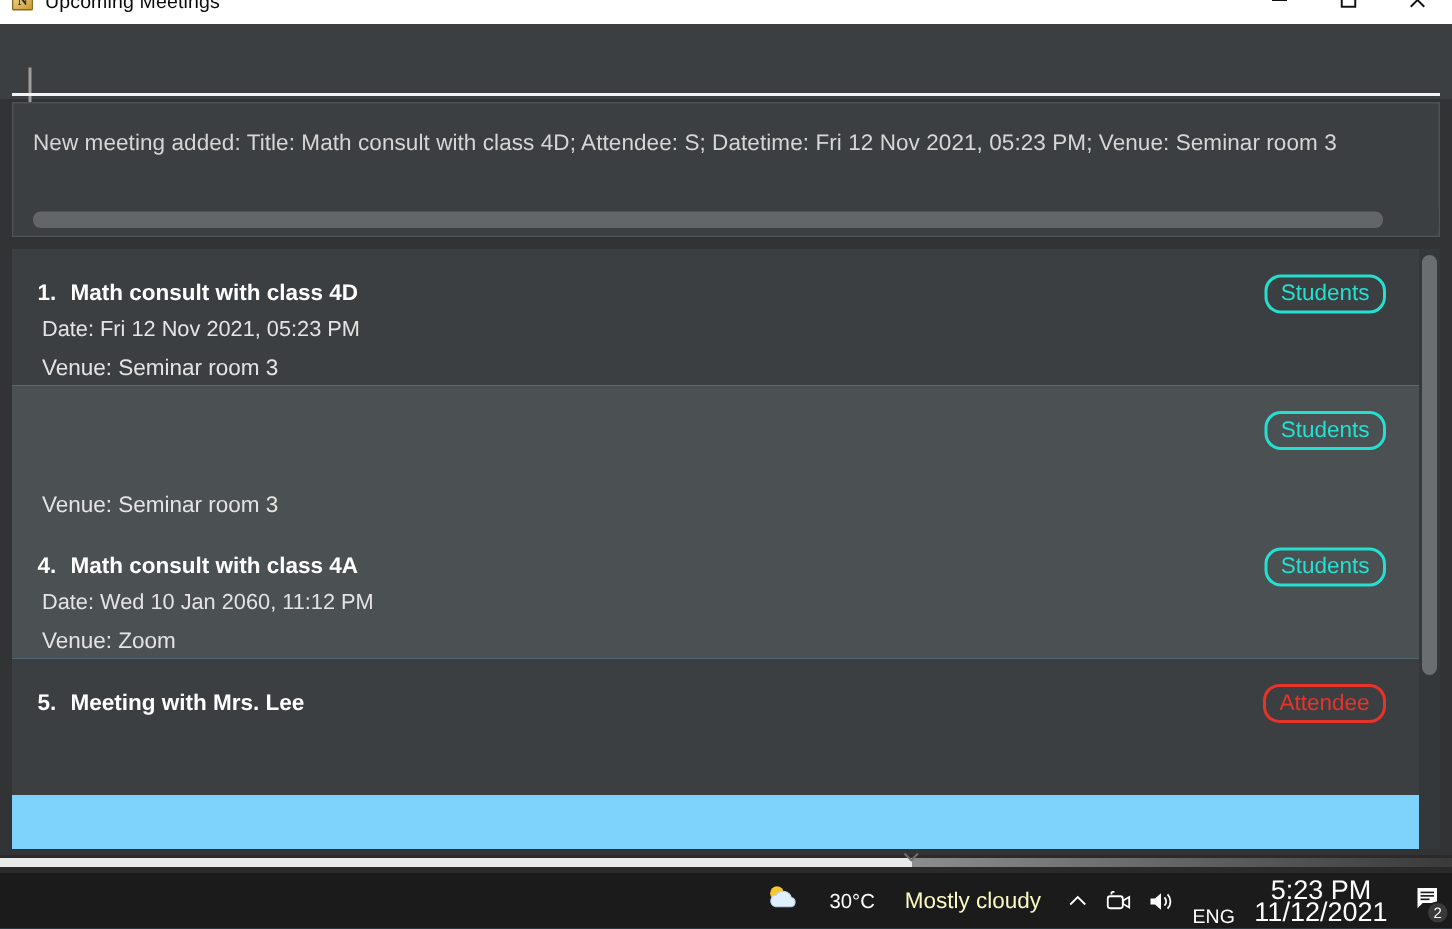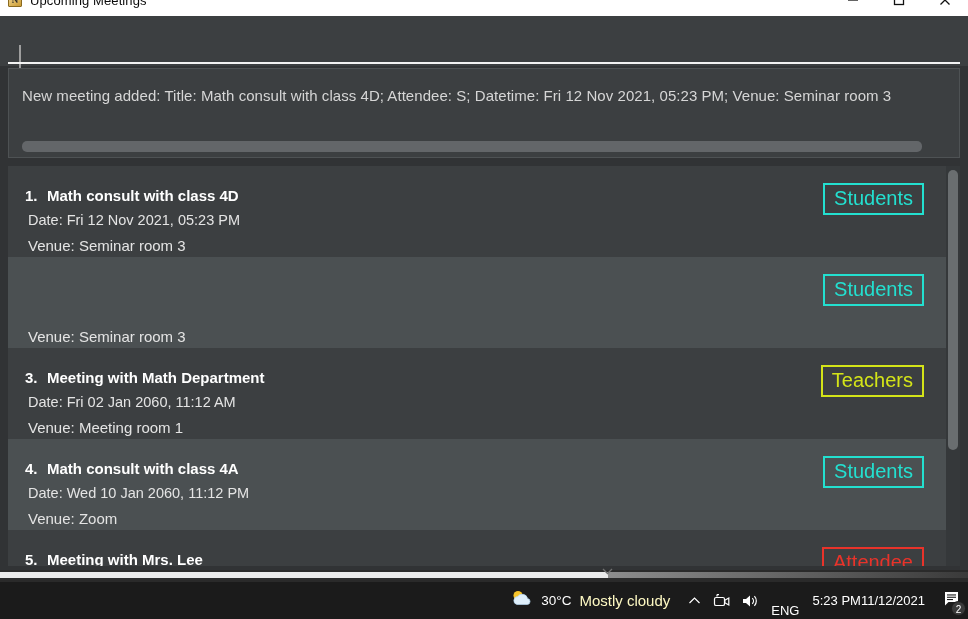--- a/index.html
+++ b/index.html
@@ -210,22 +210,22 @@
     font-size: 15px;
     color: #e4e4e4;
     white-space: nowrap;
   }
   .row-badge {
     position: absolute;
     right: 22px;
     top: 17px;
     padding: 2px 9px 3px 9px;
     border: 2px solid currentColor;
-    border-radius: 0;
-    font-size: 20px;
+    border-radius: 11px;
+    font-size: 15px;
     font-weight: normal;
     white-space: nowrap;
     background: transparent;
   }
 
   
   .v-scroll-track {
     position: absolute;
     right: 0;
     top: 0;
@@ -294,34 +294,34 @@
     position: absolute;
     right: 0;
     top: 0;
     height: 37px;
     display: flex;
     align-items: center;
   }
   .weather {
     display: flex;
     align-items: center;
-    gap: 8px;
+    gap: 20px;
     padding: 0 10px 0 6px;
   }
   .weather-temp { font-size: 13.5px; color: #fff; }
   .weather-desc { font-size: 15px; color: #fef9c3; }
   .clock {
     display: flex;
-    flex-direction: row;
+    flex-direction: column;
     align-items: center;
     justify-content: center;
     line-height: 15px;
     padding: 0 9px 0 6px;
     color: #fff;
-    font-size: 13px;
+    font-size: 18px;
   }
   .notif {
     position: relative;
     width: 34px;
     height: 37px;
     display: flex;
     align-items: center;
     justify-content: center;
   }
   .notif-badge {
@@ -395,26 +395,20 @@
           <div class="meeting-row">
             <div class="row-title"><span class="num">1.</span><span>Math consult with class 4D</span></div>
             <div class="row-date">Date: Fri 12 Nov 2021, 05:23 PM</div>
             <div class="row-venue">Venue: Seminar room 3</div>
             <div class="row-badge" style="color: rgb(35, 224, 208);">Students</div>
           </div>
           <div class="meeting-row alt">
             <div class="row-venue">Venue: Seminar room 3</div>
             <div class="row-badge" style="color: rgb(35, 224, 208);">Students</div>
           </div>
-          <div class="meeting-row">
-            <div class="row-title"><span class="num">3.</span><span>Meeting with Math Department</span></div>
-            <div class="row-date">Date: Fri 02 Jan 2060, 11:12 AM</div>
-            <div class="row-venue">Venue: Meeting room 1</div>
-            <div class="row-badge" style="color: rgb(212, 228, 24);">Teachers</div>
-          </div>
           <div class="meeting-row alt">
             <div class="row-title"><span class="num">4.</span><span>Math consult with class 4A</span></div>
             <div class="row-date">Date: Wed 10 Jan 2060, 11:12 PM</div>
             <div class="row-venue">Venue: Zoom</div>
             <div class="row-badge" style="color: rgb(35, 224, 208);">Students</div>
           </div>
           <div class="meeting-row">
             <div class="row-title"><span class="num">5.</span><span>Meeting with Mrs. Lee</span></div>
             <div class="row-badge" style="color: rgb(232, 51, 42);">Attendee</div>
           </div>

